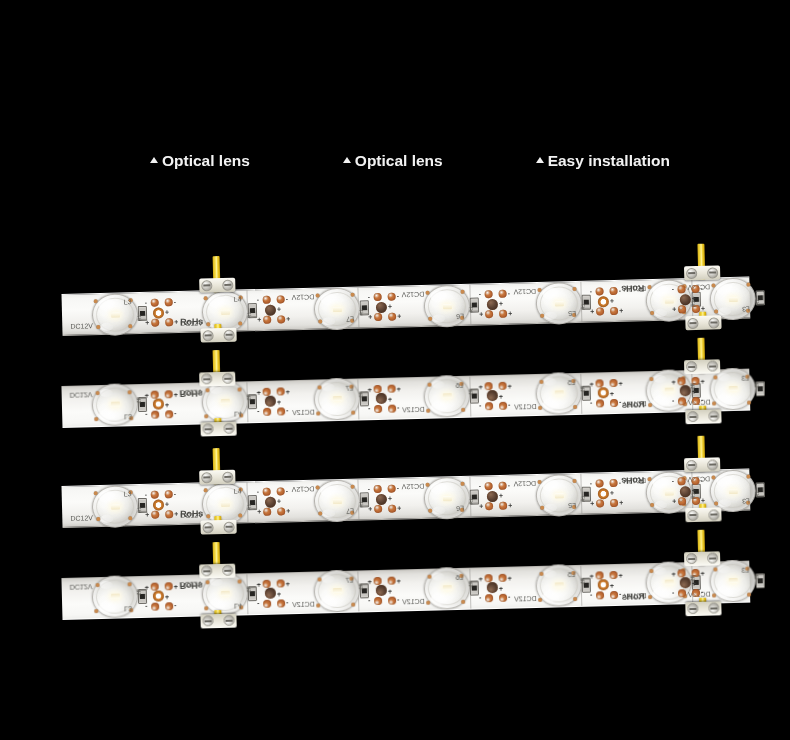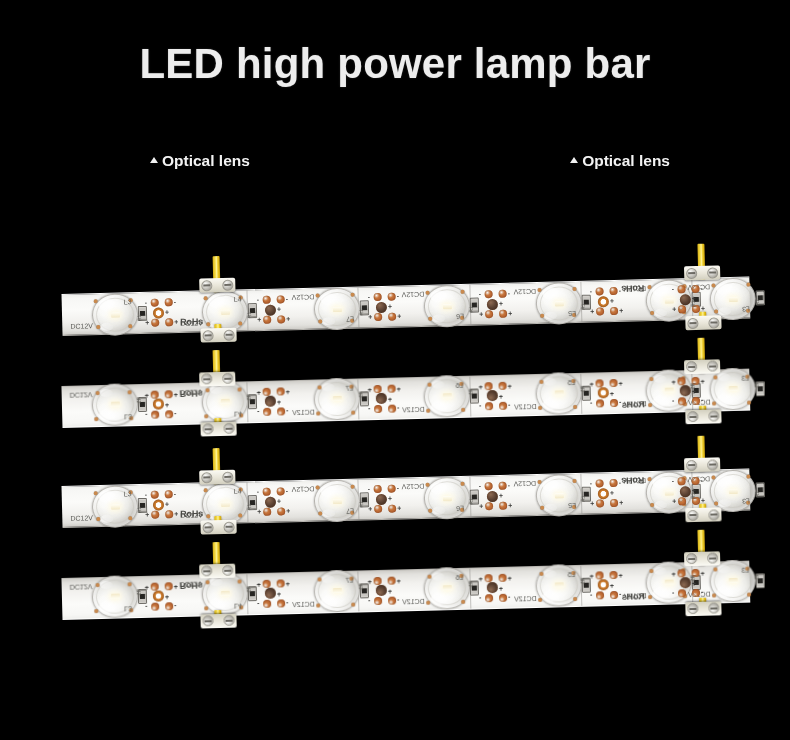--- a/index.html
+++ b/index.html
@@ -202,30 +202,33 @@
     background:linear-gradient(to right,#d9b113,#f5dd4a 35%,#fff39a 52%,#edcb24 72%,#c79d0c);
     border-radius:1px;
     box-shadow:0 0 2px rgba(0,0,0,.4);
   }
 </style>
 </head>
 <body>
 
 <div class="stage">
 
-  <div class="title">LED high power lamp bar</div>
 
   <div class="features">
     <div class="feature">
       <span class="tri"></span>
       <span>Optical lens</span>
     </div>
     <div class="feature">
       <span class="tri"></span>
       <span>Optical lens</span>
+    </div>
+    <div class="feature">
+      <span class="tri"></span>
+      <span>Easy installation</span>
     </div>
   </div>
 
   <div class="bars" id="bars">
       <div class="bar" style="top: 288px; transform: rotate(-1.45deg);">
         <div class="pcbwrap">
           <div class="pcb-inner" style="position: absolute; inset: 0px;">
             <div class="pcb">
               <div class="seam" style="left: 185px;"></div>
               <div class="seam" style="left: 296px;"></div>

